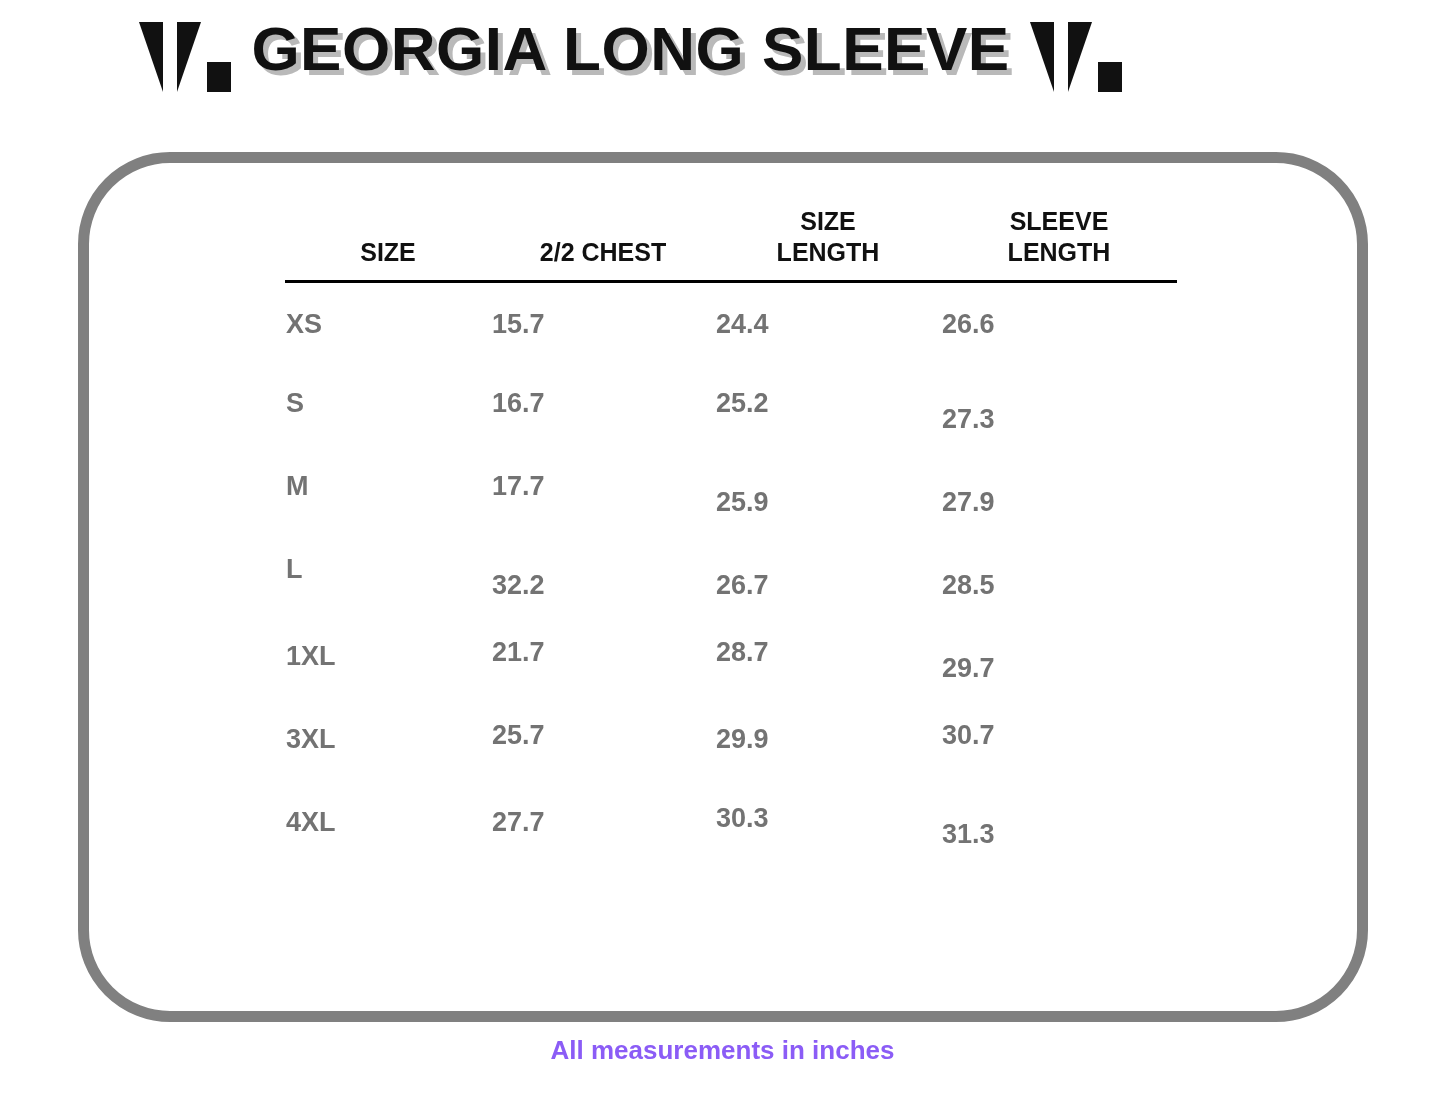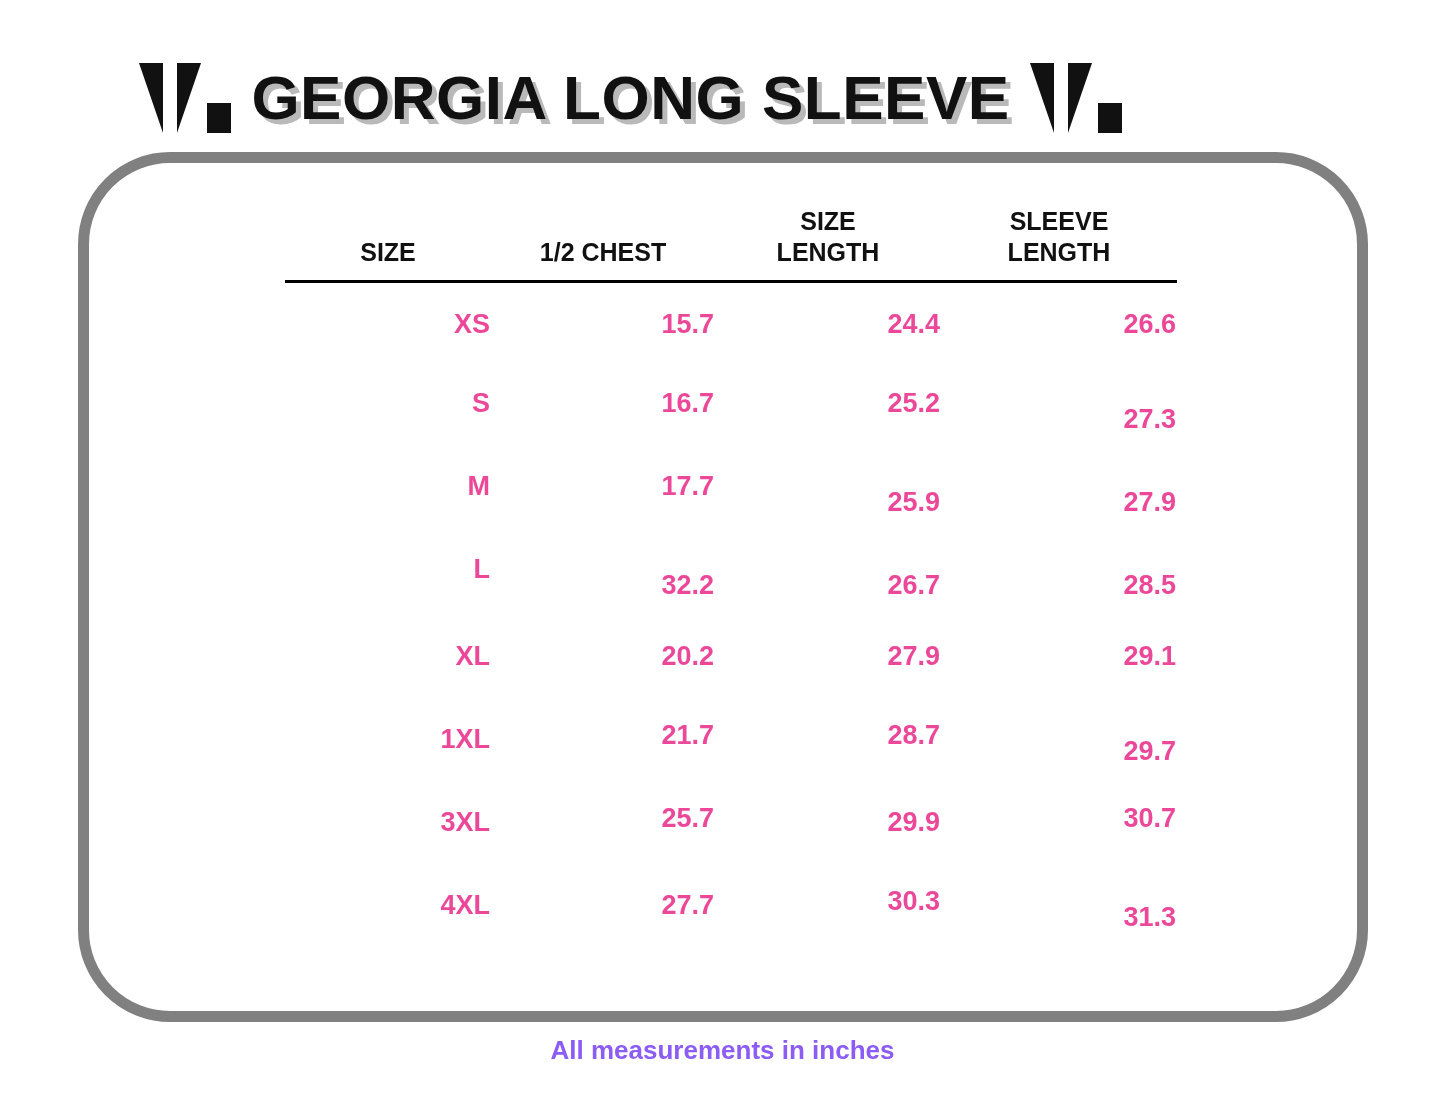--- a/index.html
+++ b/index.html
@@ -12,26 +12,26 @@
     height: 1116px;
     font-family: "Liberation Sans", sans-serif;
     color: #111111;
     position: relative;
     overflow: hidden;
   }
 
   
   .header {
     position: absolute;
-    top: 43px;
+    top: 18px;
     left: 0;
     width: 1261px;
     height: 110px;
     display: flex;
-    align-items: center;
+    align-items: flex-start;
     justify-content: center;
     gap: 18px;
   }
   .logo-mark {
     width: 96px;
     height: 78px;
     flex: 0 0 auto;
   }
   .title {
     font-size: 62px;
@@ -77,23 +77,23 @@
     color: #111111;
     vertical-align: bottom;
     height: 82px;
   }
   table.size-table thead tr {
     border-bottom: 3px solid #000000;
   }
   table.size-table td {
     font-size: 27px;
     font-weight: bold;
-    text-align: right;
+    text-align: left;
     height: 81px;
-    color: #ec4899;
+    color: #737373;
   }
   .col-size   { width: 206px; }
   .col-chest  { width: 224px; }
   .col-body   { width: 226px; }
   .col-sleeve { width: 236px; }
 
   
   .nudge-up   { position: relative; top: -4px; }
   .nudge-down { position: relative; top: 12px; }
 
@@ -135,21 +135,21 @@
 <div class="card"></div>
 
 <div class="table-wrap">
   <table class="size-table">
     <thead>
       <tr>
         <th class="col-size">
           <span>SIZE</span>
         </th>
         <th class="col-chest">
-          <span>1/2 CHEST</span>
+          <span>2/2 CHEST</span>
         </th>
         <th class="col-body">
           <span>SIZE</span><br>
           <span>LENGTH</span>
         </th>
         <th class="col-sleeve">
           <span>SLEEVE</span><br>
           <span>LENGTH</span>
         </th>
       </tr>
@@ -177,26 +177,20 @@
         <td class="nudge-down">27.9</td>
       </tr>
 
       <tr>
         <td class="nudge-up">L</td>
         <td class="nudge-down">32.2</td>
         <td class="nudge-down">26.7</td>
         <td class="nudge-down">28.5</td>
       </tr>
 
-      <tr>
-        <td>XL</td>
-        <td>20.2</td>
-        <td>27.9</td>
-        <td>29.1</td>
-      </tr>
 
       <tr>
         <td>1XL</td>
         <td class="nudge-up">21.7</td>
         <td class="nudge-up">28.7</td>
         <td class="nudge-down">29.7</td>
       </tr>
 
 
       <tr>

